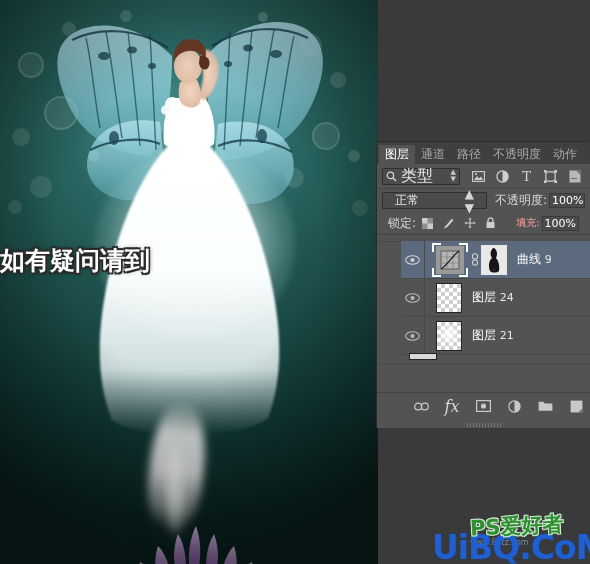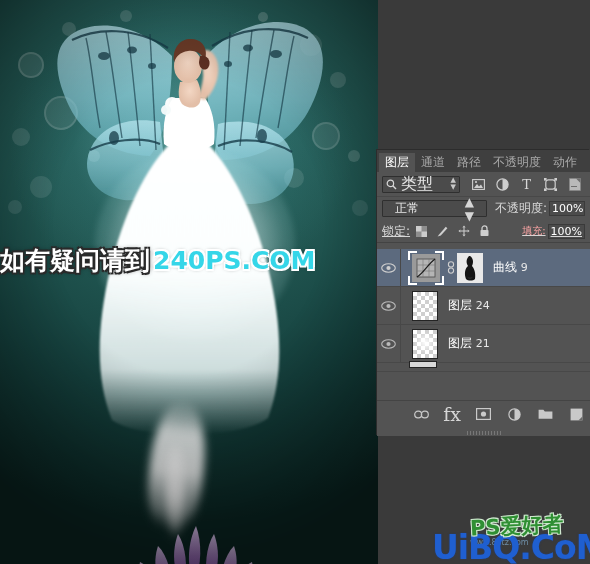--- a/index.html
+++ b/index.html
@@ -88,21 +88,21 @@
     transform:rotate(-3deg);
   }
   .wm-sub{
     position:absolute;left:470px;top:538px;z-index:69;
     font-size:8px;color:#6f8fa8;
     font-family:"DejaVu Sans","Liberation Sans",sans-serif;
   }
 
   
   .panel{
-    position:absolute;left:377px;top:150px;width:213px;height:286px;
+    position:absolute;left:377px;top:142px;width:213px;height:286px;
     background:#535353;
     z-index:50;
     font-size:12px;
     color:#d6d6d6;
     box-shadow:-1px -1px 0 #2c2c2c;
     font-family:"DejaVu Sans","Liberation Sans",sans-serif;
   }
   .panel-top-line{height:3px;background:#3f3f3f;}
 
   .tabs{
@@ -157,23 +157,22 @@
   .mode-select .lbl{flex:1;font-size:12px;color:#e6e6e6;}
   .op-label{margin-left:8px;font-size:12px;color:#d9d9d9;white-space:nowrap;}
   .op-val{
     margin-left:2px;font-size:11px;color:#ffffff;
     background:#4b4b4b;border:1px solid #3a3a3a;
     padding:0px 2px;min-width:30px;text-align:center;
   }
 
   .lock-row{
     height:22px;display:flex;align-items:center;
-    background:#535353;padding:0 5px;
+    background:#535353;padding:0 11px;
     border-bottom:1px solid #434343;
-    text-decoration:underline;
   }
   .lock-label{font-size:12px;color:#d9d9d9;}
   .lock-icons{display:flex;align-items:center;gap:8px;margin-left:5px;}
   .lk{width:13px;height:13px;display:flex;align-items:center;justify-content:center;color:#c9c9c9;}
   .fill-label{margin-left:auto;font-size:10px;color:#fca5a5;white-space:nowrap;}
   .fill-val{
     margin-left:2px;font-size:11px;color:#ffffff;
     background:#4b4b4b;border:1px solid #3a3a3a;
     padding:0px 2px;min-width:30px;text-align:center;
   }
@@ -181,20 +180,21 @@
   .layer-list{
     background:#535353;
     height:157px;overflow:hidden;position:relative;
   }
   .layer-row{
     display:flex;align-items:center;
     height:37px;
     border-bottom:1px solid #484848;
     background:#535353;
     position:relative;
+    margin-left:24px;
   }
   .layer-row.selected{background:#5c6a7e;}
   .eye-col{
     width:24px;height:100%;
     display:flex;align-items:center;justify-content:center;
     border-right:1px solid #484848;
     box-sizing:border-box;
   }
   .thumbs{display:flex;align-items:center;padding-left:7px;}
   .thumb{
@@ -387,21 +387,20 @@
         <path d="M156 44 C160 60 150 76 132 80 C136 64 144 50 156 44 Z"></path>
         <path d="M74 56 C70 72 82 86 100 88 C118 86 130 72 126 56 C116 70 84 70 74 56 Z"></path>
       </g>
     </svg>
 
     <div class="vign"></div>
   </div>
 
   <div class="wm-band">
     <span class="wm-seg">如有疑问请到 </span>
-    <span class="wm-seg accent">240PS.COM</span>
   </div>
 
   <div class="wm-ps">PS爱好者</div>
   <div class="wm-sub">www.88tz.com</div>
   <div class="wm-uibq">UiBQ.CoM</div>
 
   <div class="panel">
     <div class="panel-top-line"></div>
 
     <div class="tabs">
@@ -585,21 +584,21 @@
       </div>
     </div>
 
     <div class="panel-bottom">
       <span class="bicon">
         <svg width="15" height="9" viewBox="0 0 15 9">
             <rect x="0.7" y="1.2" width="7" height="6.6" rx="3.3" fill="none" stroke="#c9c9c9" stroke-width="1.2"></rect>
             <rect x="7.3" y="1.2" width="7" height="6.6" rx="3.3" fill="none" stroke="#c9c9c9" stroke-width="1.2"></rect>
           </svg>
       </span>
-      <span class="bicon" style="font-family:'DejaVu Serif',serif;font-size:19px;color:#d6d6d6;">fx</span>
+      <span class="bicon" style="font-family:'DejaVu Serif',serif;font-style:italic;font-size:16px;color:#d6d6d6;">fx</span>
       <span class="bicon">
         <svg width="15" height="12" viewBox="0 0 15 12">
             <rect x="0.6" y="0.6" width="13.8" height="10.8" fill="none" stroke="#c9c9c9" stroke-width="1.2"></rect>
             <circle cx="7.5" cy="6" r="2.6" fill="#c9c9c9"></circle>
           </svg>
       </span>
       <span class="bicon">
         <svg width="13" height="13" viewBox="0 0 13 13">
             <circle cx="6.5" cy="6.5" r="5.6" fill="none" stroke="#c9c9c9" stroke-width="1.2"></circle>
             <path d="M6.5 0.9 A5.6 5.6 0 0 1 6.5 12.1 Z" fill="#c9c9c9"></path>

